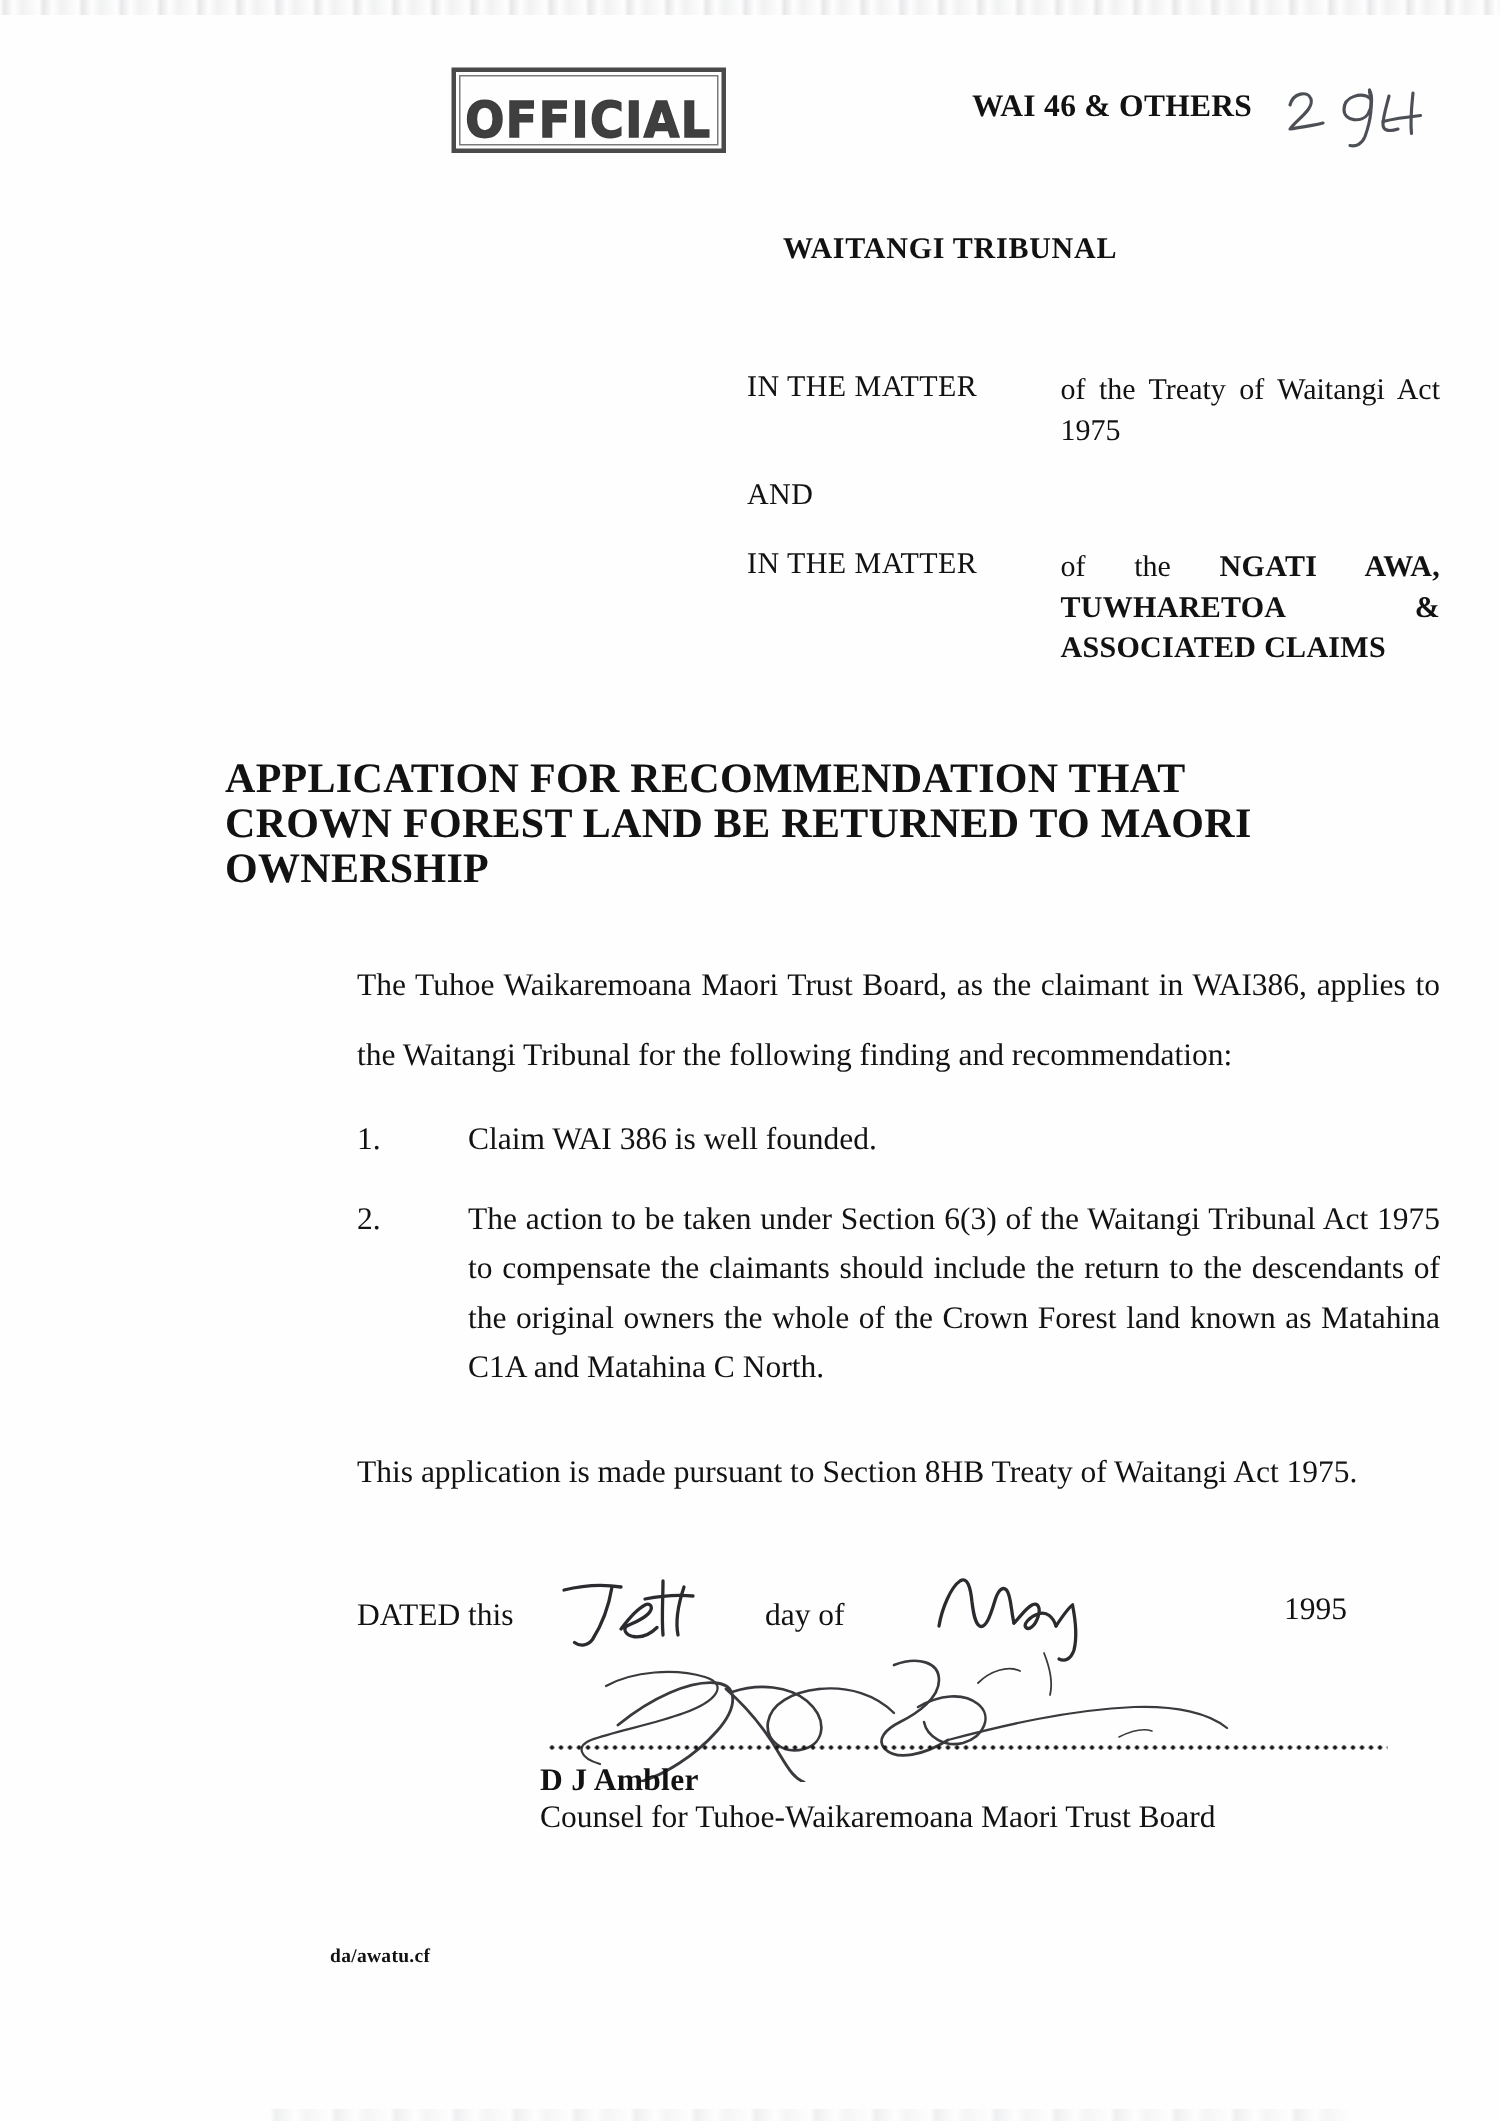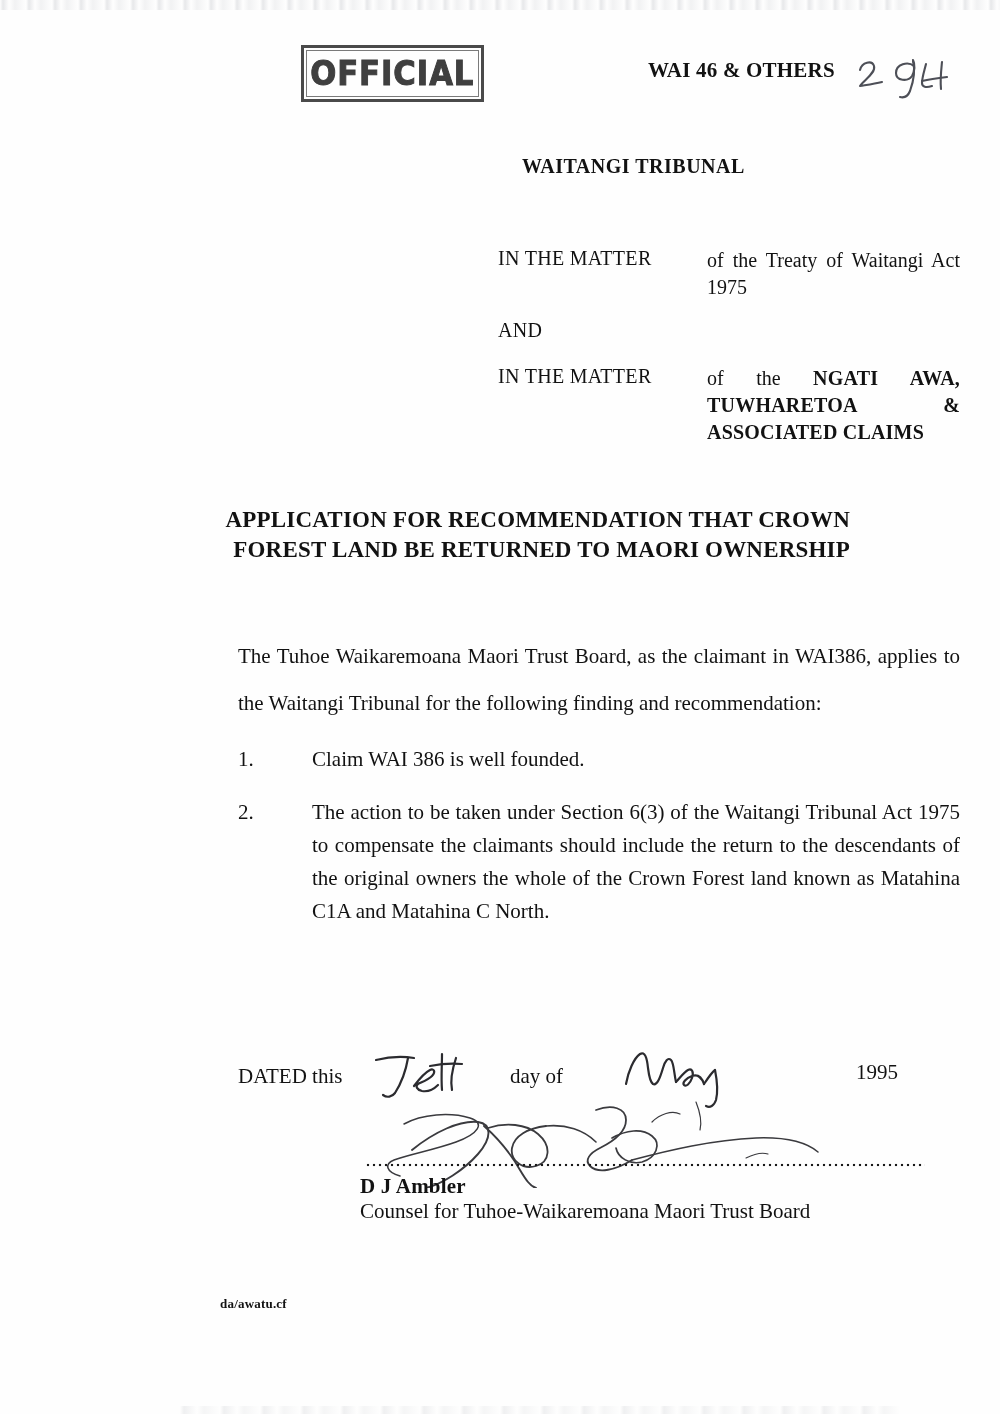--- a/index.html
+++ b/index.html
@@ -57,21 +57,21 @@
     border: 3px solid #4a4a4a;
     box-sizing: border-box;
     padding: 2px;
   }
   #official-stamp .inner {
     width: 100%;
     height: 100%;
     border: 1px solid #7a7a7a;
     box-sizing: border-box;
     display: flex;
-    align-items: center;
+    align-items: flex-end;
     justify-content: center;
   }
   #official-stamp .word {
     font-family: "DejaVu Sans", sans-serif;
     font-weight: 700;
     font-size: 33px;
     letter-spacing: 1px;
     line-height: 1;
     color: #3f3f3f;
     -webkit-text-stroke: 1px #3d3d3d;
@@ -142,23 +142,23 @@
   #matter-1 { top: 247px; }
   #and-row  { top: 319px; }
   #matter-2 { top: 365px; }
 
   
   #doc-title {
     position: absolute;
     left: 150px;
     top: 505px;
     width: 700px;
-    text-align: right;
-    font-weight: 700;
-    font-size: 23px;
+    text-align: left;
+    font-weight: 700;
+    font-size: 28px;
     line-height: 30px;
     letter-spacing: 0.2px;
   }
 
   
   .body-para {
     position: absolute;
     left: 238px;
     width: 722px;
     font-size: 21px;
@@ -309,20 +309,21 @@
   <div class="numbered-item" id="item-1">
     <span class="num">1.</span>
     <span class="itext">Claim WAI 386 is well founded.</span>
   </div>
 
   <div class="numbered-item" id="item-2">
     <span class="num">2.</span>
     <span class="itext">The action to be taken under Section 6(3) of the Waitangi Tribunal Act 1975 to compensate the claimants should include the return to the descendants of the original owners the whole of the Crown Forest land known as Matahina C1A and Matahina C North.</span>
   </div>
 
+  <div class="body-para" id="closing-para">This application is made pursuant to Section 8HB Treaty of Waitangi Act 1975.</div>
 
   <div id="dated-row">
     <span id="dated-label">DATED this</span>
 
     <svg id="hw-day" viewBox="0 0 120 58" aria-label="31st">
       <g fill="none" stroke="#2b2b2f" stroke-width="2.2" stroke-linecap="round" stroke-linejoin="round">
         <path d="M8,14 C20,11 34,10 46,12"></path>
         <path d="M40,12 C38,24 34,36 27,47 C24,51 19,52 15,49"></path>
         <path d="M46,40 C52,32 58,26 62,24 C66,22 68,26 64,30 C60,34 54,36 50,38 C47,40 49,44 54,45 C60,46 66,43 70,39"></path>
         <path d="M74,8 C74,20 73,32 74,44"></path>

